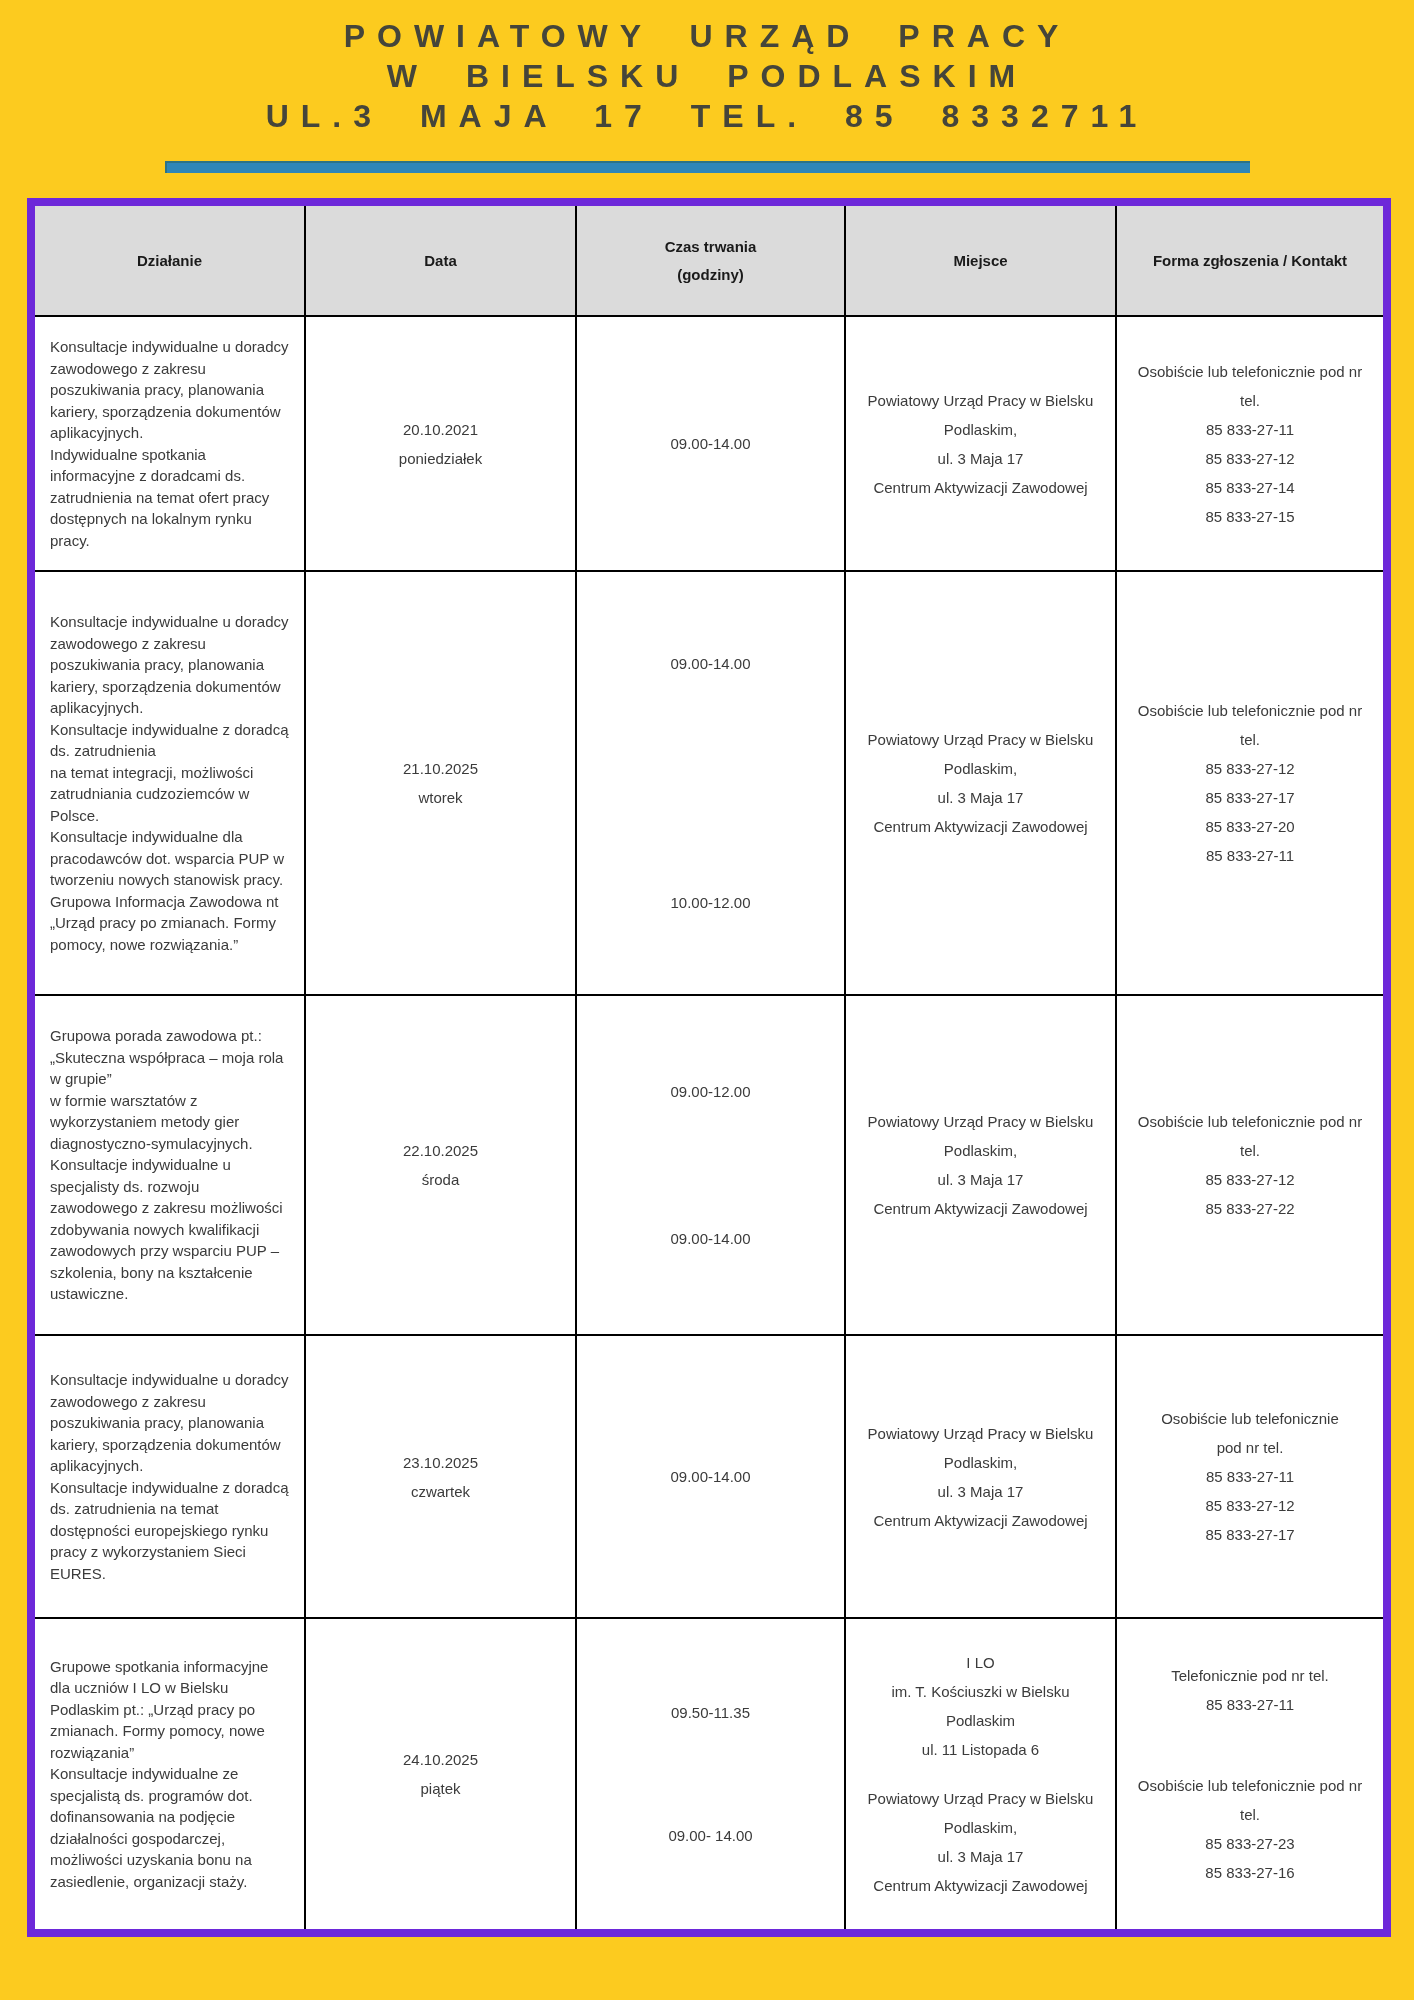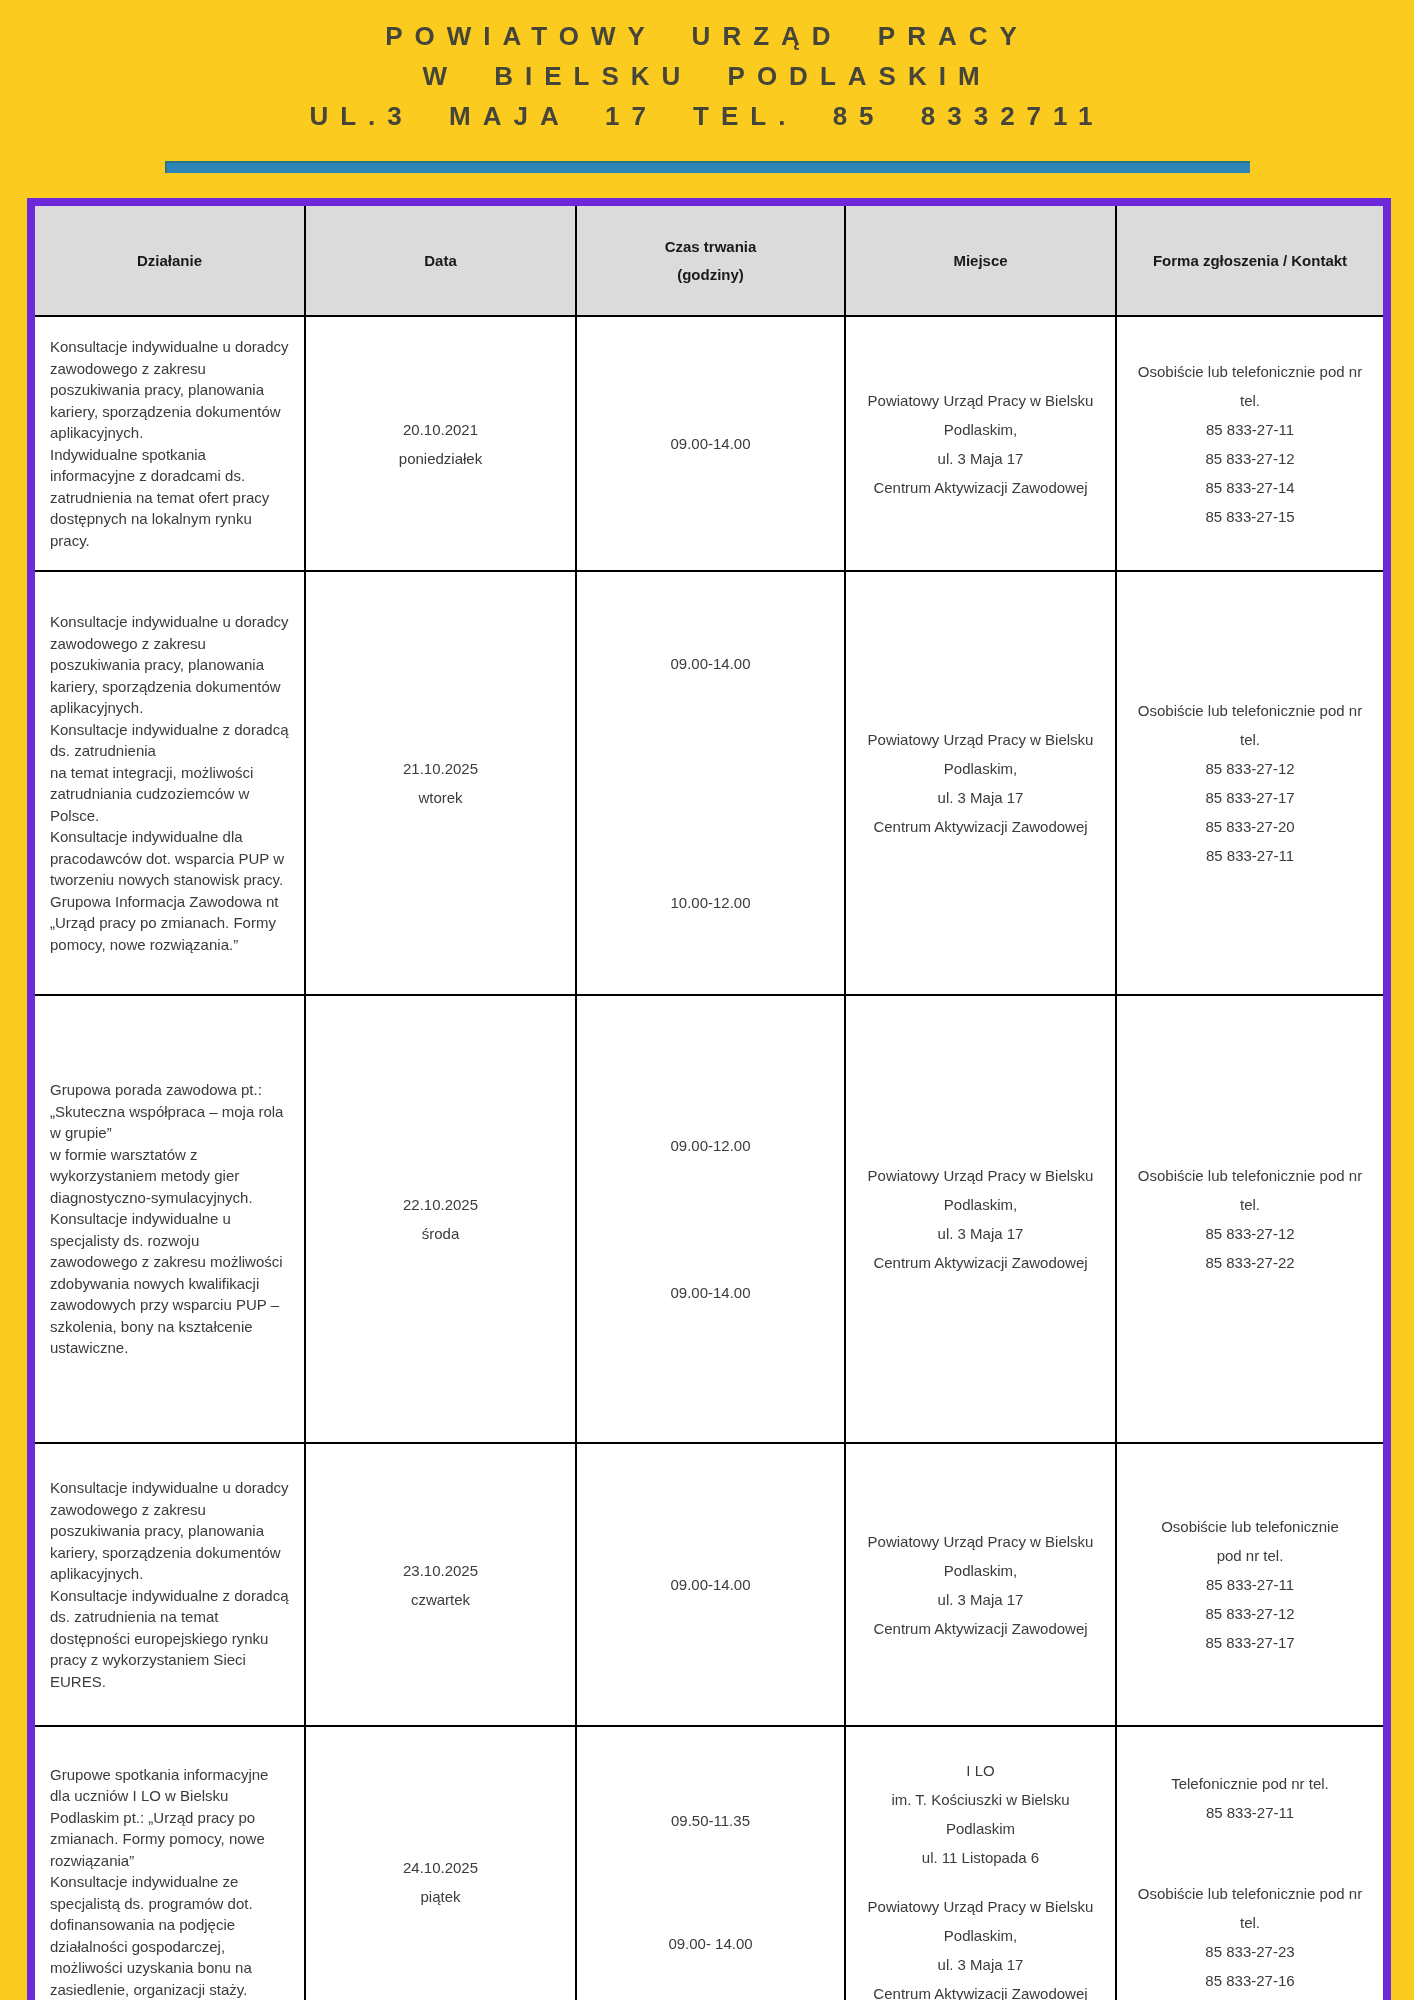--- a/index.html
+++ b/index.html
@@ -5,21 +5,21 @@
   * { margin:0; padding:0; box-sizing:border-box; }
   body { background:#FCCB1F; }
   .page {
     position:relative; width:1414px; height:2000px; overflow:hidden;
     background:#FCCB1F;
     font-family:"Liberation Sans", sans-serif;
   }
   
   .masthead { padding-top:16px; text-align:center; color:#45453A; }
   .title-line {
-    font-weight:bold; font-size:26px; line-height:40px;
+    font-weight:bold; font-size:32px; line-height:40px;
     letter-spacing:12px; word-spacing:16px; white-space:nowrap;
   }
   .title-line.l4 { letter-spacing:15px; word-spacing:2px; }
   .divider {
     width:1085px; height:12px; margin:25px auto 0;
     background:#2E86B8;
     box-shadow:inset 2px 2px 0 rgba(40,80,40,0.35);
   }
   
   table.schedule {
@@ -41,21 +41,21 @@
     font-weight:bold; color:#1A1A1A;
     text-align:center; line-height:28px;
     padding:0 10px;
   }
   .schedule td { text-align:center; line-height:29px; padding:0 10px; }
   .schedule td.c-action {
     text-align:left; line-height:21.5px; padding:0 15px;
   }
   tr.r1 td { height:255px; }
   tr.r2 td { height:424px; }
-  tr.r3 td { height:448px; }
+  tr.r3 td { height:340px; }
   tr.r4 td { height:283px; }
   tr.r5 td { height:266px; }
   
   .stack {
     height:100%; display:flex; flex-direction:column;
     align-items:center; justify-content:center;
   }
   .stack .blk { flex:0 0 auto; }
   .gap-xl { gap:210px; }  
   .gap-lg { gap:118px; }  

